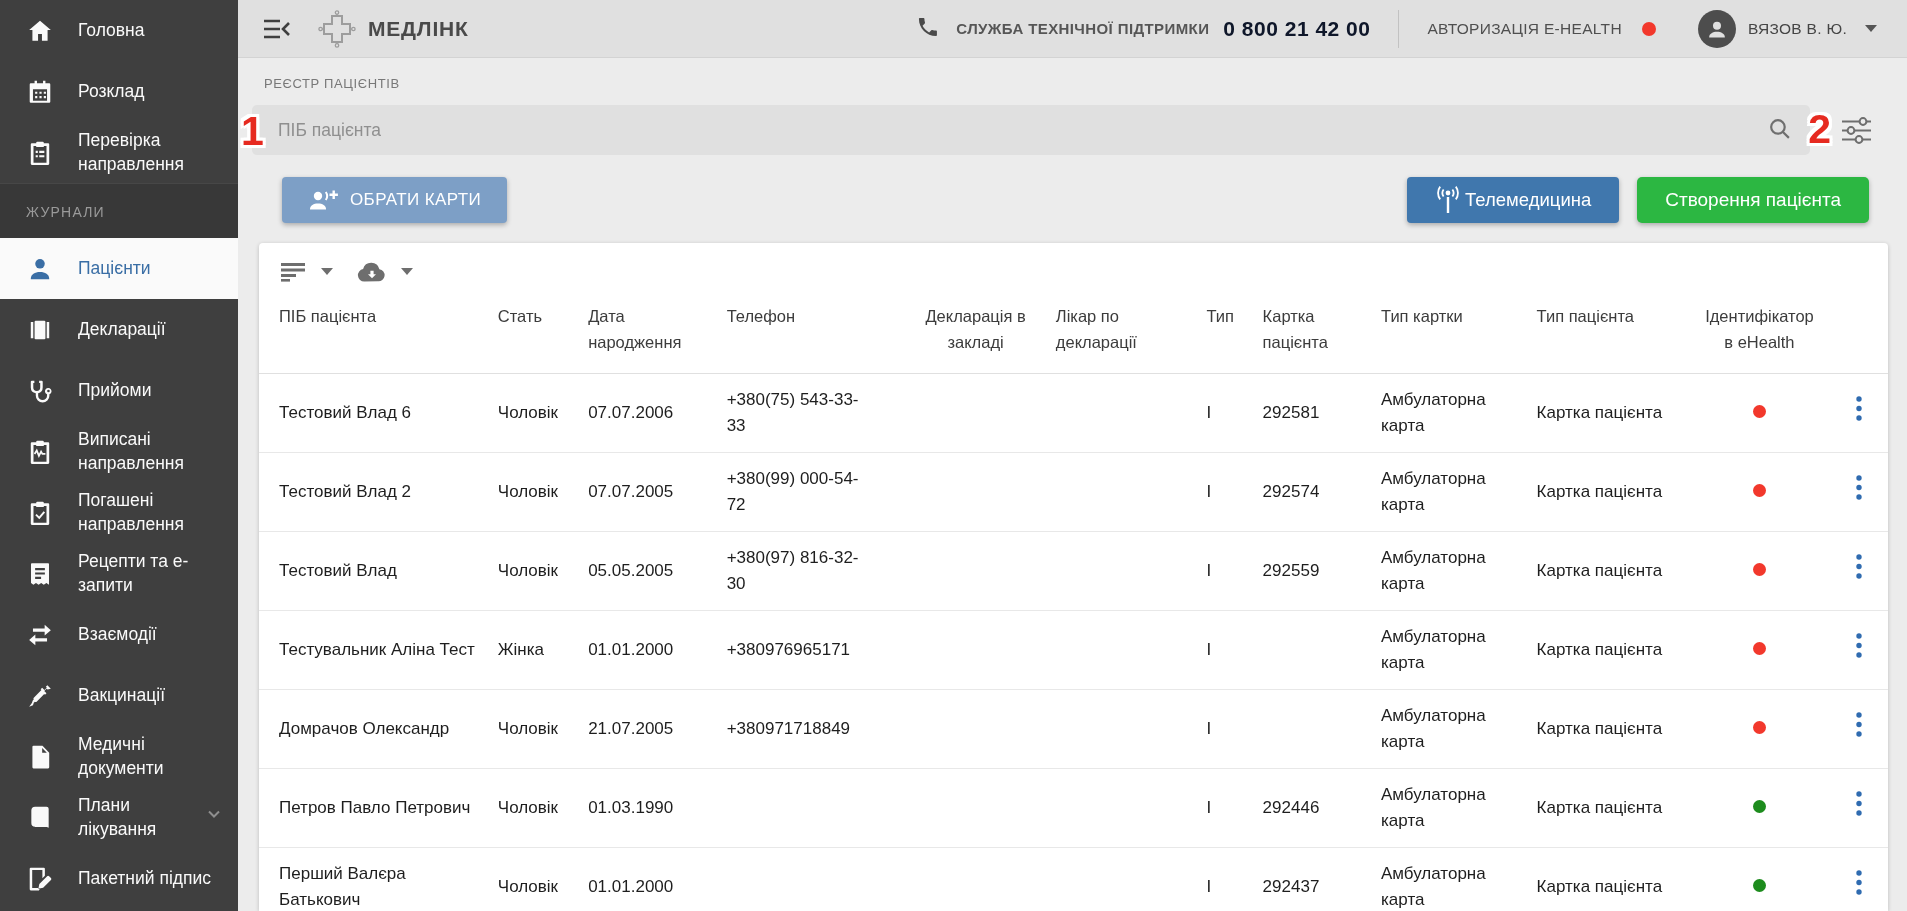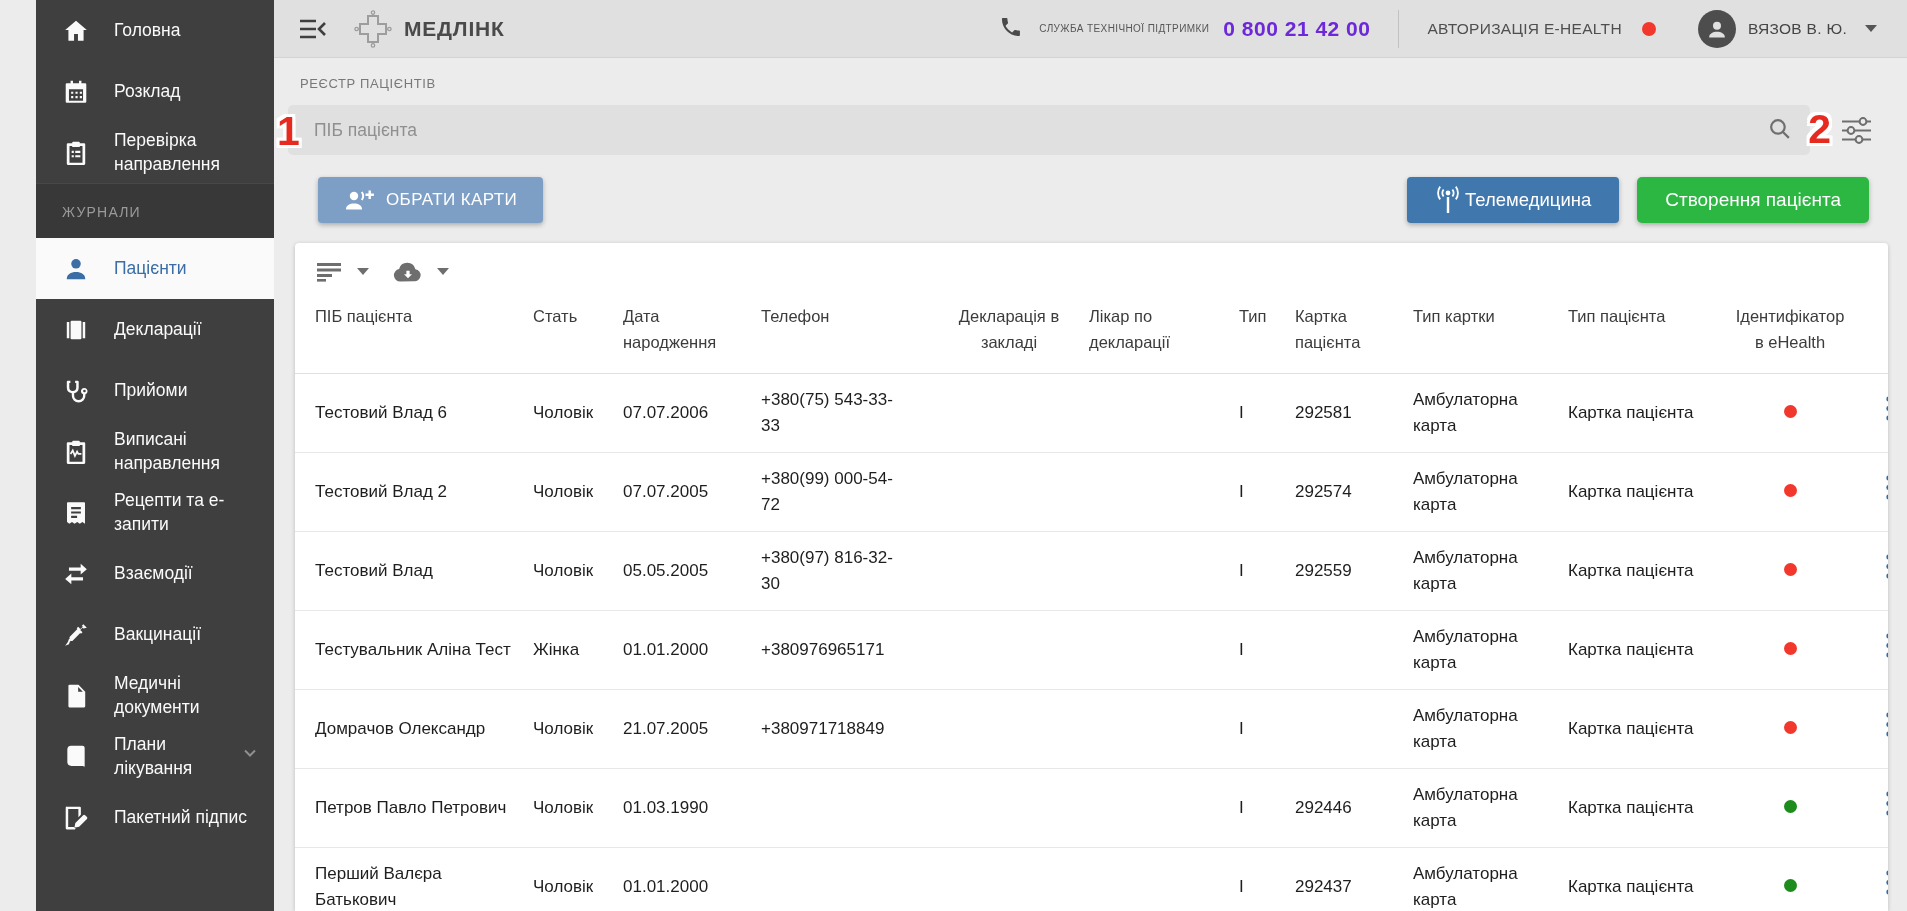--- a/index.html
+++ b/index.html
@@ -1,18 +1,18 @@
 <!DOCTYPE html>
 <html><head>
 <meta charset="utf-8">
 <style>
   * { box-sizing: border-box; margin: 0; padding: 0; }
   html,body { width:1907px; height:911px; overflow:hidden; }
   body { font-family:"Liberation Sans", sans-serif; background:#ececec; color:#222; }
-  .app { display:flex; width:1907px; height:911px;padding-left:36px; }
+  .app { display:flex; width:1907px; height:911px; }
 
   
   .sidebar { width:238px; min-width:238px; height:911px; background:#3f3f3f; color:#fafafa; overflow:hidden; }
   .side-item { display:flex; align-items:center; min-height:61px; padding:4px 14px 4px 26px; gap:24px; cursor:pointer; font-size:17.5px; line-height:1.32; }
   .side-item .s-icon { width:28px; min-width:28px; display:flex; justify-content:center; align-items:center; }
   .side-item .s-icon svg { width:26px; height:26px; fill:currentColor; }
   .side-item .s-label { flex:1; }
   .side-item.active { background:#fafafa; color:#3a6ea5; }
   .side-section { background:#383838; border-top:1px solid #474747; padding:20px 0 18px 26px; color:#9a9a9a; font-size:14px; letter-spacing:1.2px; }
   .s-chevron svg { width:20px; height:20px; stroke:#8f8f8f; fill:none; stroke-width:2.4; }
@@ -21,22 +21,22 @@
   .main { flex:1; display:flex; flex-direction:column; height:911px; overflow:hidden; }
 
   .topbar { height:58px; min-height:58px; background:#e0e0e0; border-bottom:1px solid #d3d3d3; display:flex; align-items:center; padding:0 30px 0 24px; }
   .collapse-btn { display:flex; align-items:center; cursor:pointer; margin-right:26px; }
   .collapse-btn svg { width:30px; height:24px; stroke:#3f3f3f; stroke-width:2.6; fill:none; }
   .logo { display:flex; align-items:center; gap:12px; }
   .logo svg { width:38px; height:38px; }
   .app-name { font-size:21px; font-weight:bold; color:#4a4a4a; letter-spacing:0.8px; }
   .topbar-right { margin-left:auto; display:flex; align-items:center; }
   .phone-icon svg { width:24px; height:24px; fill:#4a4a4a; }
-  .support-label { font-size:10px; color:#565656; letter-spacing:0.4px; margin:0 14px 0 16px; }
-  .support-phone { font-size:21px; font-weight:bold; color:#6d28d9; letter-spacing:0.5px; }
+  .support-label { font-size:15px; color:#565656; letter-spacing:0.4px; margin:0 14px 0 16px;font-weight:bold; }
+  .support-phone { font-size:21px; font-weight:bold; color:#0f172a; letter-spacing:0.5px; }
   .v-divider { width:1px; height:38px; background:#c2c2c2; margin:0 28px; }
   .ehealth { display:flex; align-items:center; gap:20px; cursor:pointer; }
   .ehealth-label { font-size:15.5px; color:#4f4f4f; letter-spacing:0.3px; }
   .status-dot-lg { width:14px; height:14px; border-radius:50%; }
   .user { display:flex; align-items:center; gap:12px; margin-left:42px; cursor:pointer; }
   .avatar { width:38px; height:38px; border-radius:50%; background:#4d4d4d; display:flex; align-items:center; justify-content:center; }
   .avatar svg { width:26px; height:26px; }
   .user-name { font-size:15.5px; color:#454545; letter-spacing:0.3px; }
   .caret { width:0; height:0; border-left:6px solid transparent; border-right:6px solid transparent; border-top:7px solid #555; margin-left:6px; }
 
@@ -163,20 +163,30 @@
           <span class="s-icon">
             <svg viewBox="0 0 24 24">
               <path d="M9.5 1.5h5a1 1 0 0 1 1 1V3h4a1 1 0 0 1 1 1v18a1 1 0 0 1-1 1h-15a1 1 0 0 1-1-1V4a1 1 0 0 1 1-1h4v-.5a1 1 0 0 1 1-1zM6 5.5V21h12V5.5h-2.5v1h-7v-1H6z"></path>
               <path d="M7 13.8l2-3.2 2 5 2-4 1.2 2.2H17" fill="none" stroke="#fff" stroke-width="1.6" style="stroke:currentColor"></path>
             </svg>
           </span>
           <span class="s-label">Виписані направлення</span>
 
         </div>
 
+        <div class="side-item">
+          <span class="s-icon">
+            <svg viewBox="0 0 24 24">
+              <path d="M9.5 1.5h5a1 1 0 0 1 1 1V3h4a1 1 0 0 1 1 1v18a1 1 0 0 1-1 1h-15a1 1 0 0 1-1-1V4a1 1 0 0 1 1-1h4v-.5a1 1 0 0 1 1-1zM6 5.5V21h12V5.5h-2.5v1h-7v-1H6z"></path>
+              <path d="M8.3 13.5l3 3 4.7-5.6" fill="none" stroke-width="1.8" style="stroke:currentColor"></path>
+            </svg>
+          </span>
+          <span class="s-label">Погашені направлення</span>
+
+        </div>
 
         <div class="side-item">
           <span class="s-icon">
             <svg viewBox="0 0 24 24">
               <path d="M4.5 2h15a.8.8 0 0 1 .8.8V22l-2.4-1.6L15.5 22l-2.4-1.6L10.7 22l-2.4-1.6L5.9 22l-2.2-1.6V2.8A.8.8 0 0 1 4.5 2z"></path>
               <path fill="#3f3f3f" d="M7.5 6.5h9v2h-9zM7.5 10.5h9v2h-9zM7.5 14.5h5.5v2H7.5z"></path>
             </svg>
           </span>
           <span class="s-label">Рецепти та е-запити</span>
 

